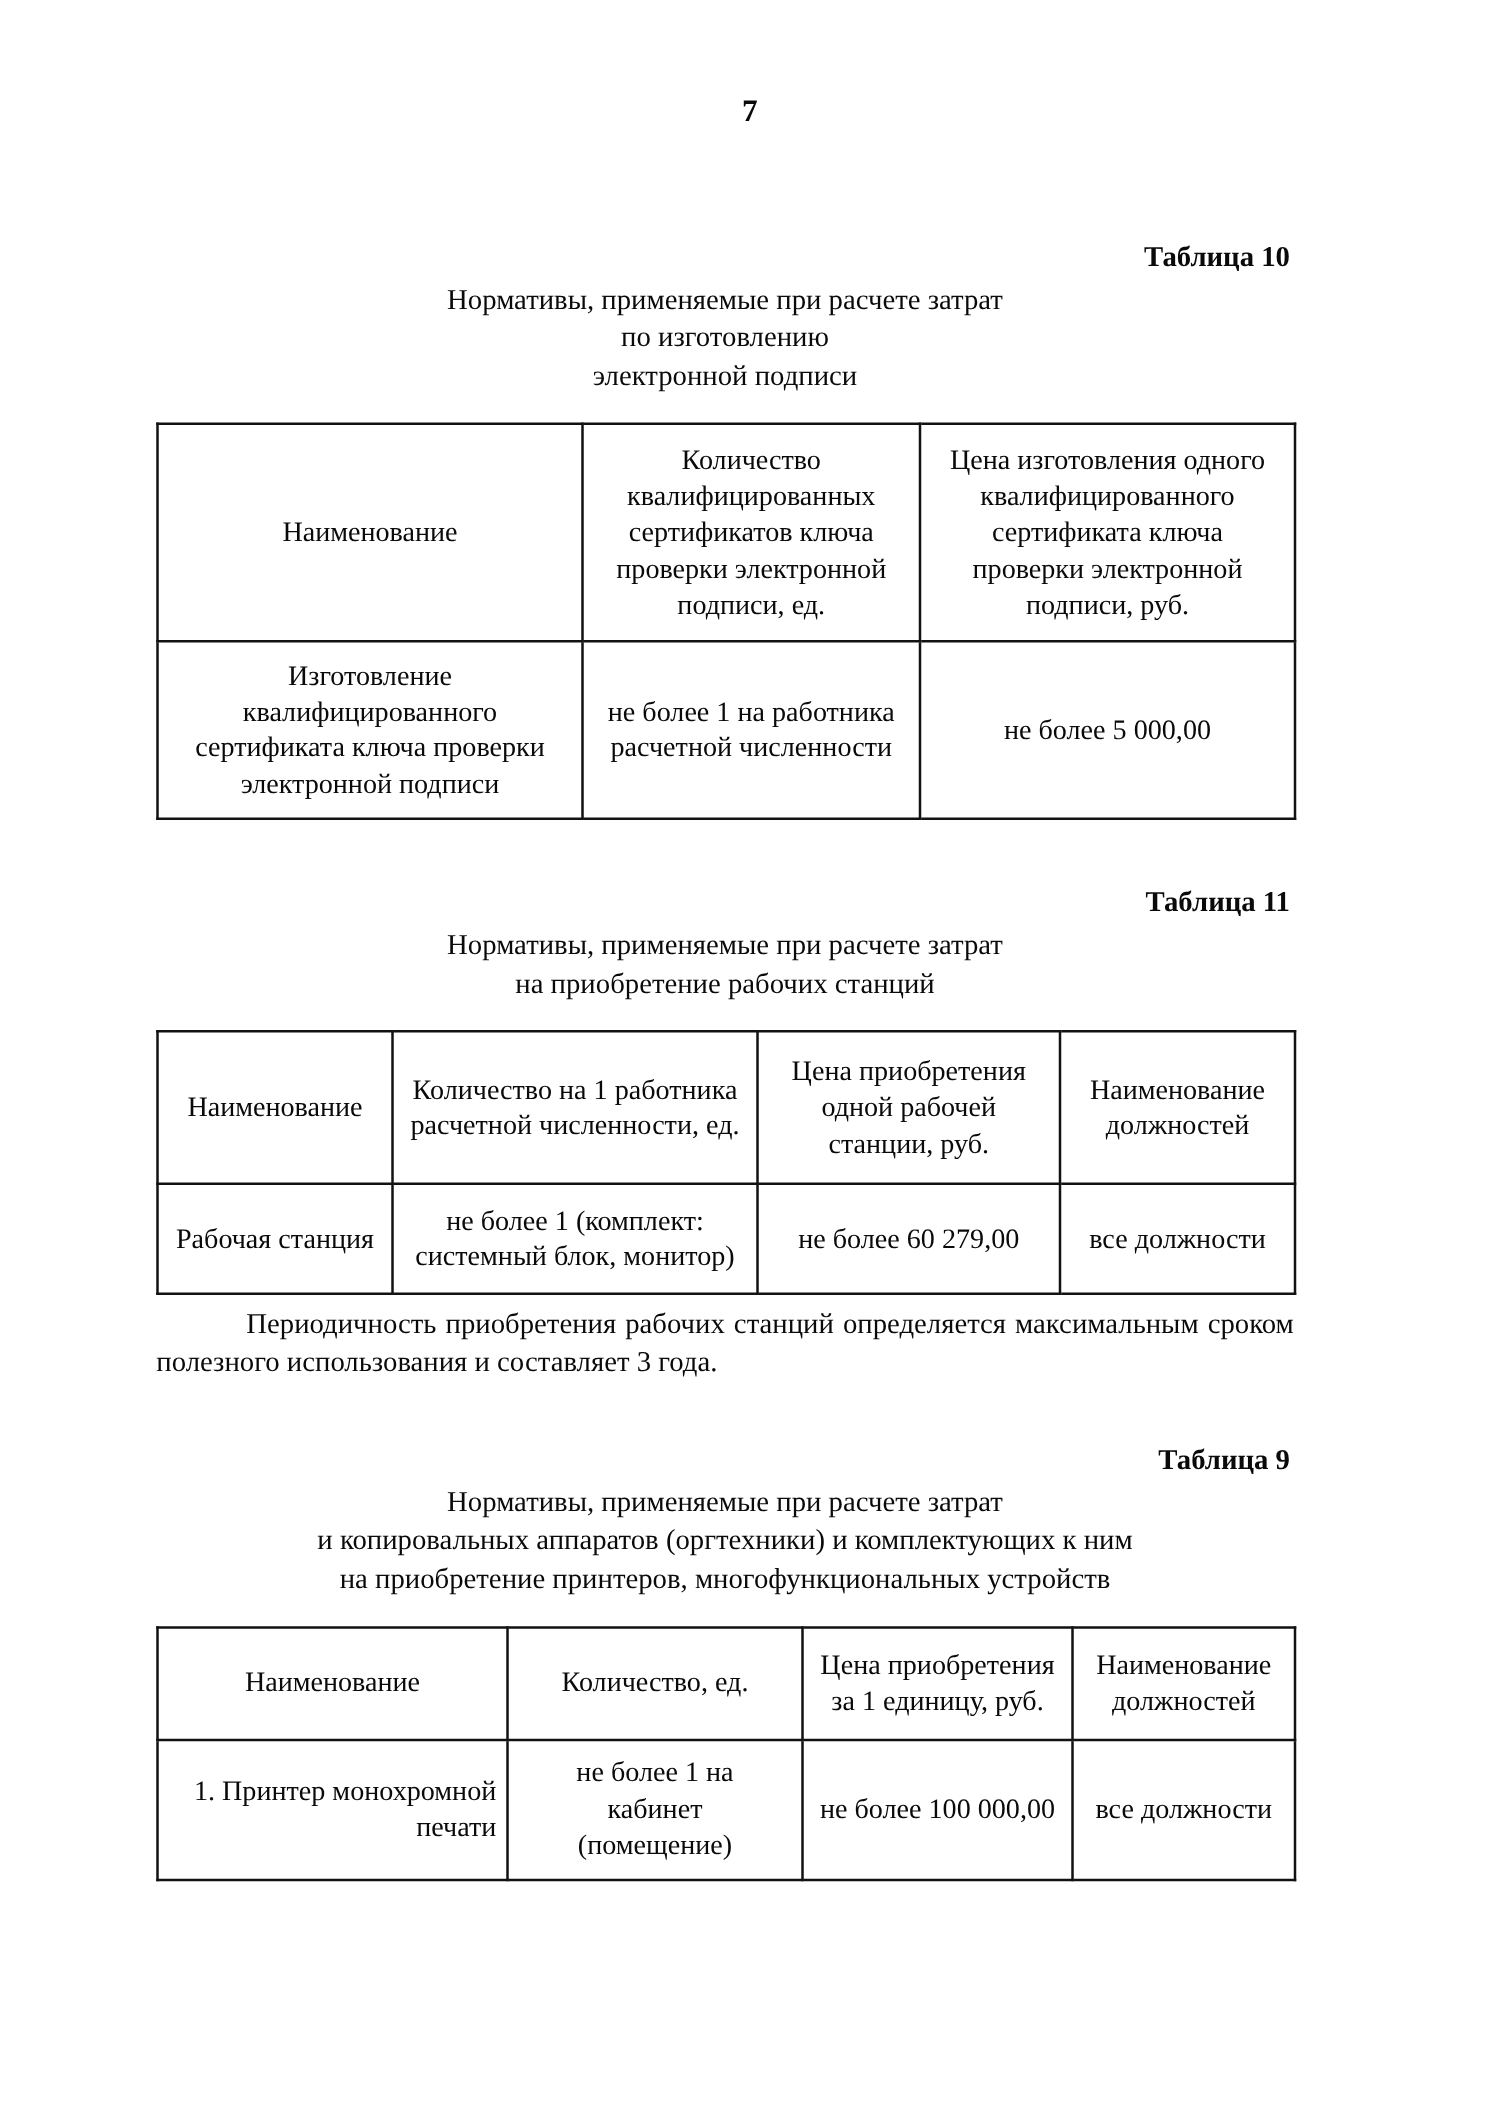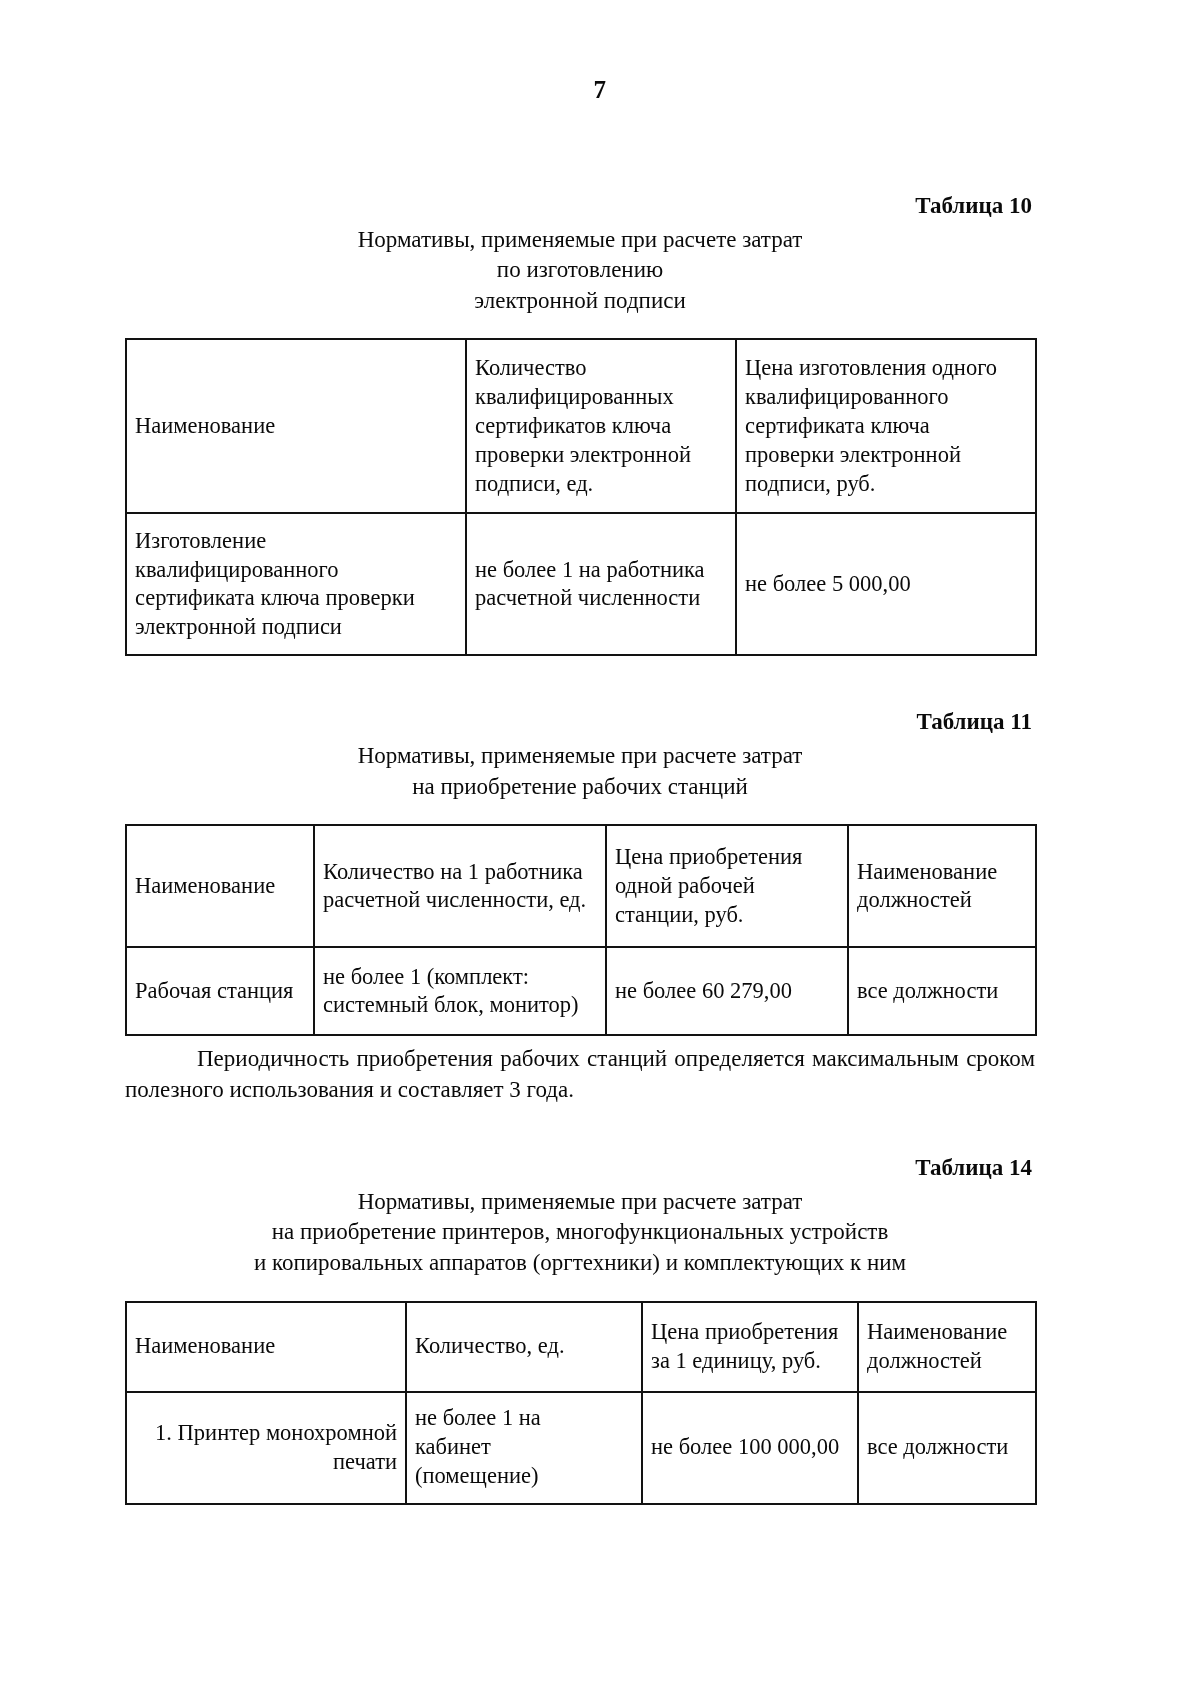--- a/index.html
+++ b/index.html
@@ -57,21 +57,21 @@
     border-collapse: collapse;
     width: 910px;
     table-layout: fixed;
     margin-top: 22px;
   }
   table.doc-table td {
     border: 2px solid #121212;
     padding: 6px 8px;
     font-size: 22.5px;
     line-height: 1.28;
-    text-align: left;
+    text-align: center;
     vertical-align: middle;
   }
   table.doc-table td .ln { display: block; }
 
   
   .t10 { margin-top: 24px; }
   .t10 col.c1 { width: 340px; }
   .t10 col.c2 { width: 270px; }
   .t10 col.c3 { width: 300px; }
   .t10 .hdr td { height: 160px; }
@@ -223,26 +223,26 @@
             <span class="ln">все должности</span>
           </td>
         </tr>
       </tbody>
     </table>
 
     <p class="para">Периодичность приобретения рабочих станций определяется максимальным сроком полезного использования и составляет 3 года.</p>
 
     <div class="spacer-md"></div>
 
-    <div class="table-label">Таблица 14</div>
+    <div class="table-label">Таблица 9</div>
 
     <div class="table-title">
       <span class="ln">Нормативы, применяемые при расчете затрат</span>
+      <span class="ln">и копировальных аппаратов (оргтехники) и комплектующих к ним</span>
       <span class="ln">на приобретение принтеров, многофункциональных устройств</span>
-      <span class="ln">и копировальных аппаратов (оргтехники) и комплектующих к ним</span>
     </div>
 
     <table class="doc-table t12">
       <colgroup>
           <col class="c1">
           <col class="c2">
           <col class="c3">
           <col class="c4">
         </colgroup>
       <tbody>

